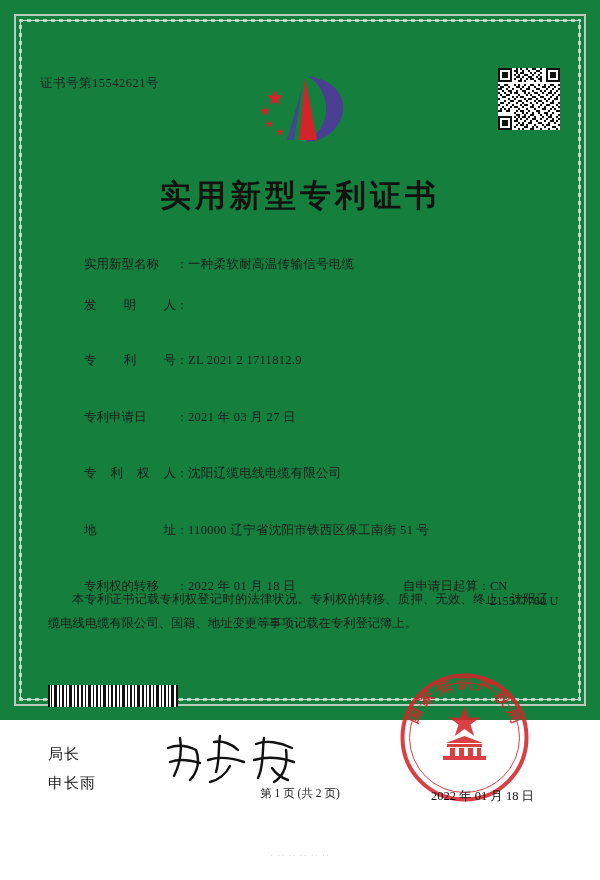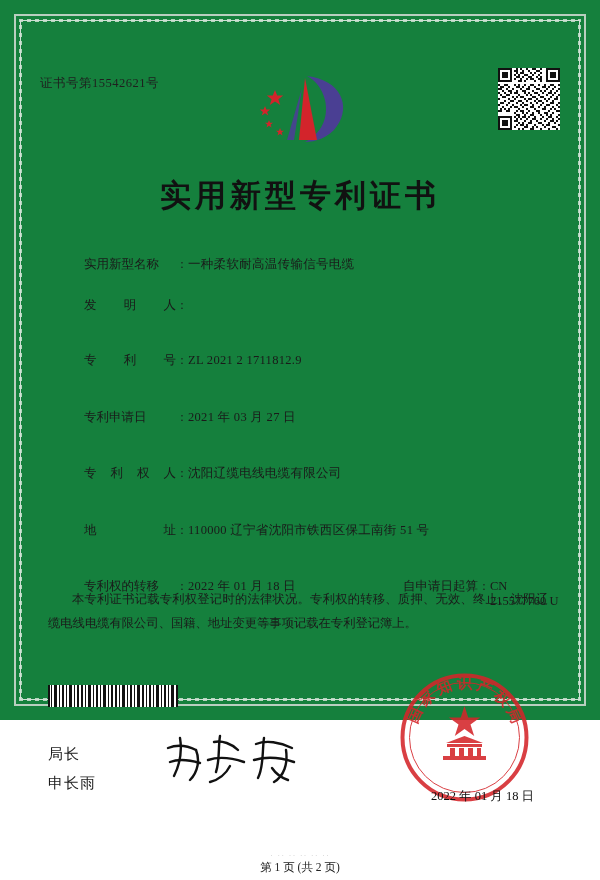--- a/index.html
+++ b/index.html
@@ -177,21 +177,21 @@
     letter-spacing: 1px;
   }
   .signature {
     position: absolute;
     left: 120px; top: 690px;
     width: 150px; height: 60px;
   }
 
   .footer {
     position: absolute;
-    left: 0; top: 820px;
+    left: 0; top: 746px;
     width: 520px;
     text-align: center;
     font-size: 11.5px;
     color: #222;
   }
   .footer-note {
     position: absolute;
     left: 0; top: 850px;
     width: 600px;
     text-align: center;

